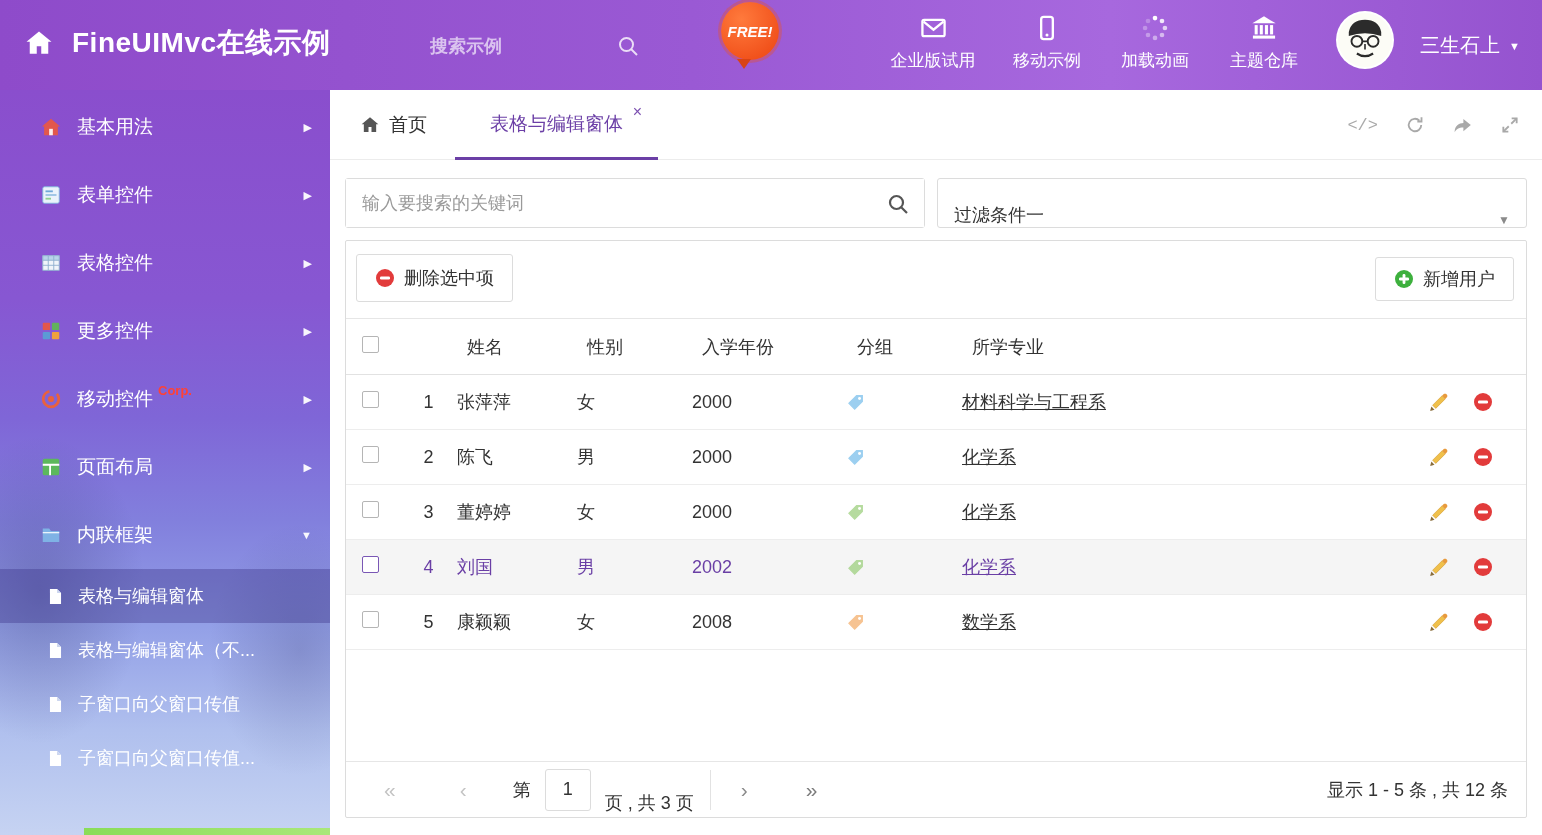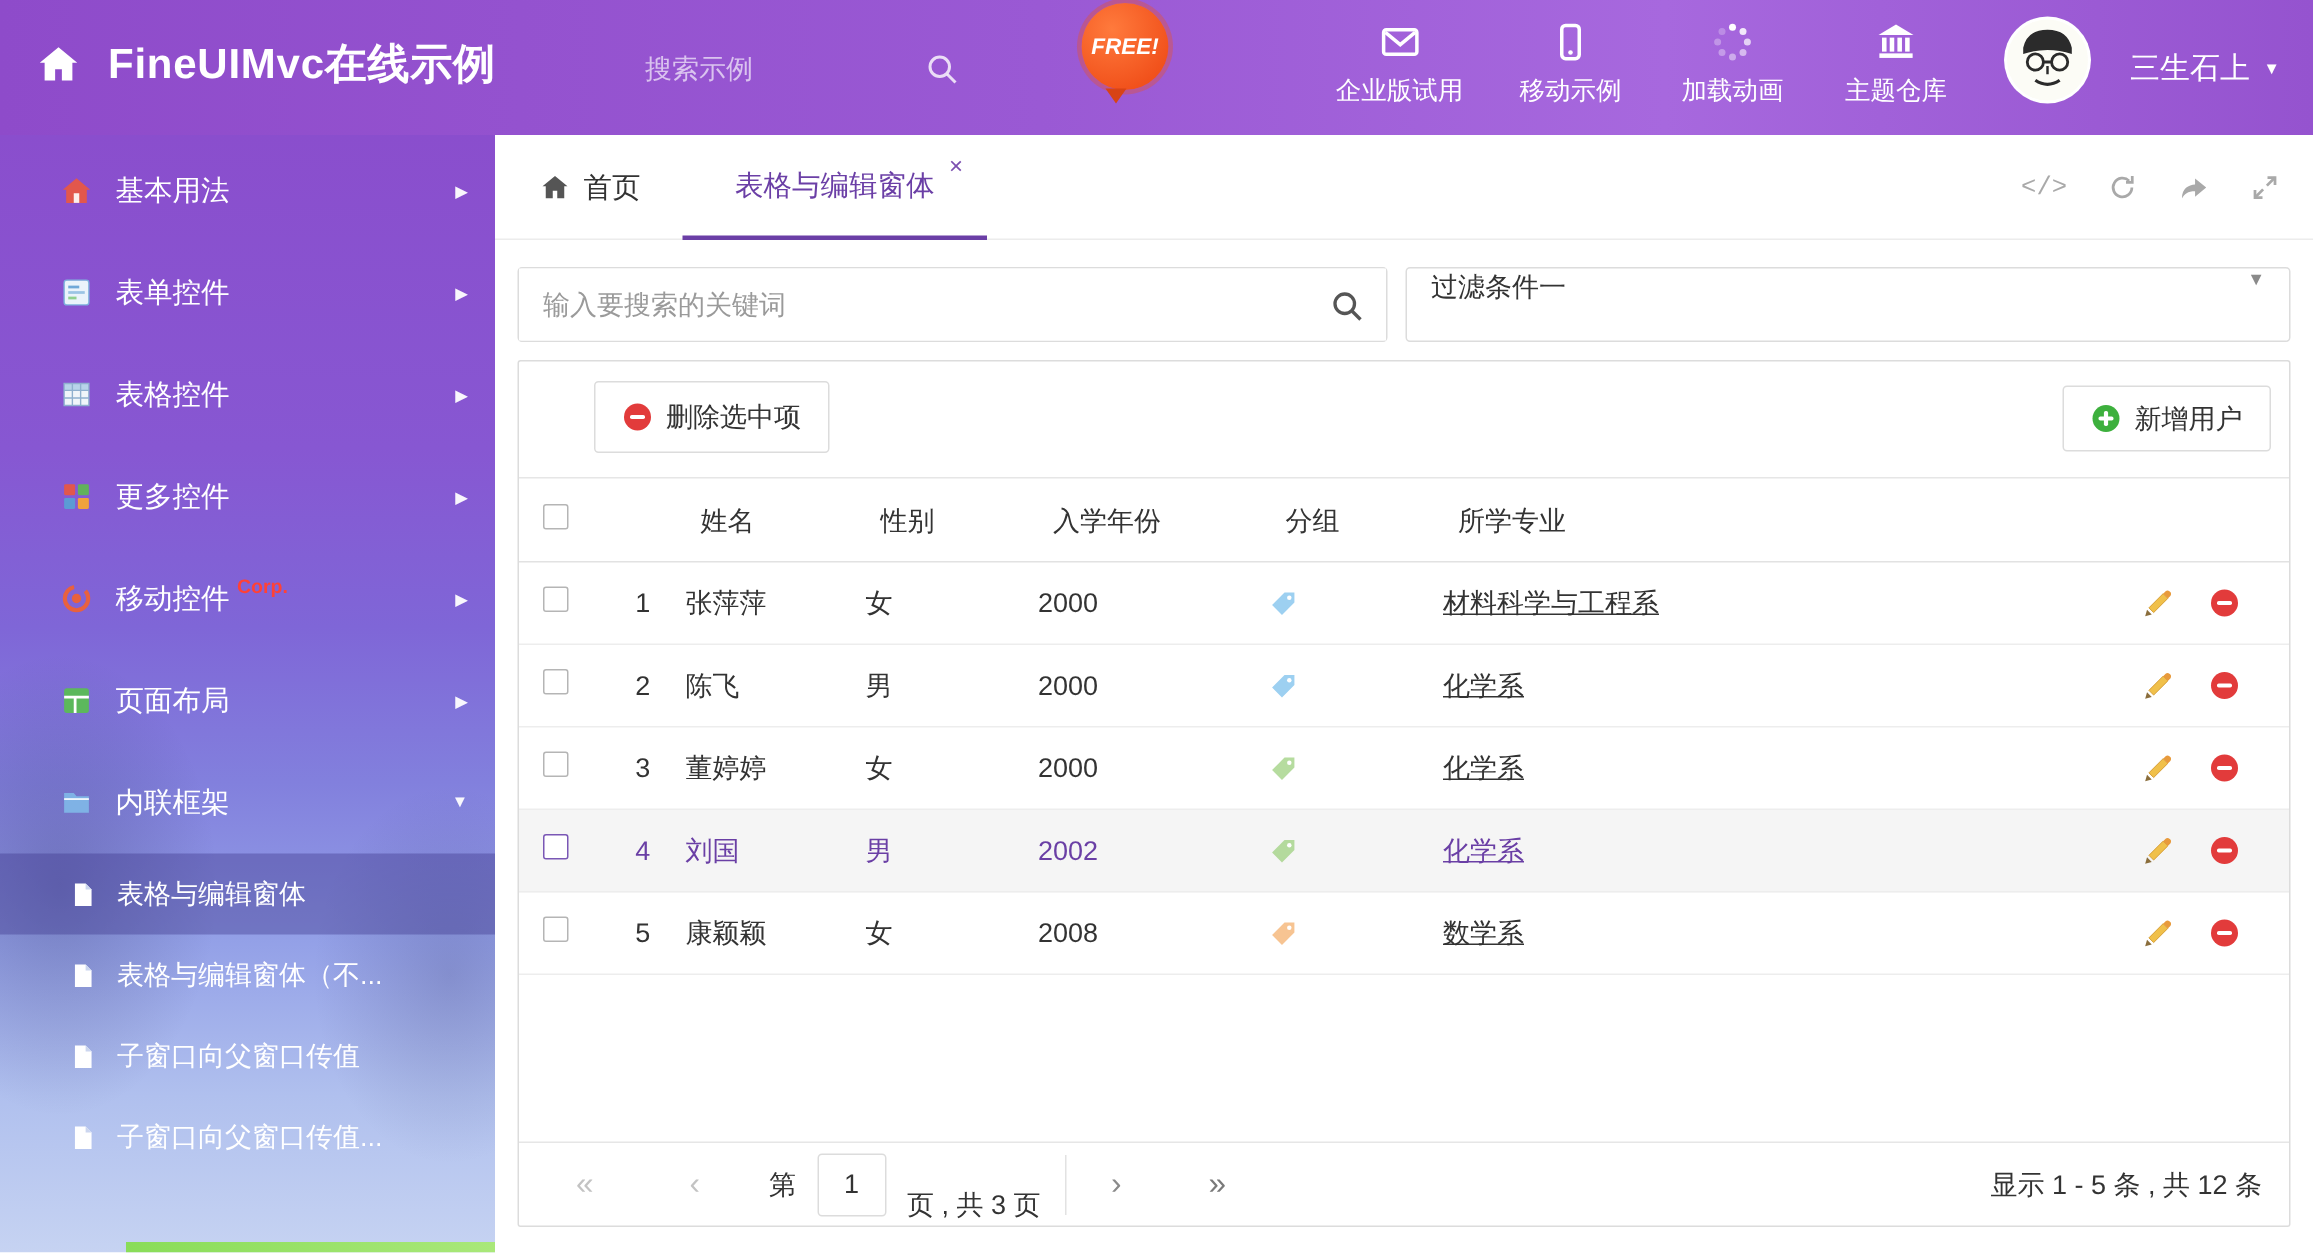--- a/index.html
+++ b/index.html
@@ -8,21 +8,21 @@
   svg { display:block; }
 
   
   .header { position:absolute; top:0; left:0; width:1542px; height:90px; z-index:20;
             background:linear-gradient(90deg,#8e4bca 0%,#9a59d4 45%,#a express 0%); 
             background:linear-gradient(90deg,#8e4bca 0%,#9a59d4 45%,#a768de 72%,#9553cf 100%); color:#fff; }
   .h-home { position:absolute; left:24px; top:28px; cursor:pointer; }
   .h-title { position:absolute; left:72px; top:24px; font-size:28px; font-weight:bold; letter-spacing:.5px; }
   .h-search { position:absolute; left:430px; top:26px; width:210px; height:40px; }
   .h-search input { width:170px; height:40px; background:transparent; border:none; outline:none;
-                    color:#fff; font-size:18px; font-family:inherit; }
+                    color:#fff; font-size:18px; font-family:inherit;font-weight:bold; }
   .h-search input::placeholder { color:rgba(255,255,255,.65); }
   .h-search .h-search-icon { position:absolute; right:0; top:8px; cursor:pointer; }
   .free-badge { position:absolute; left:686px; top:2px; width:58px; height:58px; border-radius:50%;
                 background:radial-gradient(circle at 35% 30%, #ff7a3c, #f1511b 75%);
                 color:#fff; font-weight:bold; font-style:italic; font-size:15px;
                 display:flex; align-items:center; justify-content:center;
                 box-shadow:0 0 0 3px rgba(241,81,27,.35);margin-left:35px; }
   .free-badge::after { content:""; position:absolute; left:16px; bottom:-9px;
                 border-left:7px solid transparent; border-right:7px solid transparent; border-top:10px solid #d84315; }
   .h-nav-item { position:absolute; top:14px; transform:translateX(-50%); display:flex; flex-direction:column;
@@ -65,27 +65,27 @@
   .tab-tools > span { cursor:pointer; }
   .code-glyph { font-size:17px; font-family:"Liberation Mono","DejaVu Sans Mono",monospace; color:#a9a9a9; }
 
   .filterrow { position:absolute; top:88px; left:15px; right:15px; height:50px; }
   .search-box { position:absolute; left:0; top:0; width:580px; height:50px; border:1px solid #dcdcdc; border-radius:3px; background:#bef264; }
   .search-box input { width:100%; height:100%; border:none; outline:none; padding:0 56px 0 16px;
                       font-size:18px; color:#333; font-family:inherit; }
   .search-box input::placeholder { color:#9a9a9a; }
   .search-btn { position:absolute; right:14px; top:13px; cursor:pointer; }
   .dropdown { position:absolute; left:592px; right:0; top:0; height:50px; border:1px solid #dcdcdc; border-radius:3px;
-              background:#fff; display:flex; align-items:flex-start; padding:0 16px; font-size:18px; color:#333; cursor:pointer; }
+              background:#fff; display:flex; align-items:flex-end; padding:0 16px; font-size:18px; color:#333; cursor:pointer; }
   .dropdown .caret { margin-left:auto; color:#8a8a8a; font-size:12px; }
 
   .panel { position:absolute; top:150px; left:15px; right:15px; bottom:17px; border:1px solid #dcdcdc; border-radius:2px; background:#fff; }
   .toolbar { position:relative; height:78px; border-bottom:1px solid #e6e6e6; }
   .btn { display:inline-flex; align-items:center; gap:9px; height:48px; padding:12px 18px; border:1px solid #dcdcdc;
-         border-radius:3px; background:#fff; font-size:18px; color:#333; cursor:pointer; font-family:inherit;margin-left:40px; }
+         border-radius:3px; background:#fff; font-size:18px; color:#333; cursor:pointer; font-family:inherit; }
   .btn-del { position:absolute; left:10px; top:13px; }
   .btn-add { position:absolute; right:12px; top:16px; height:44px; }
 
   .thead,.trow { display:grid; grid-template-columns:60px 45px 120px 115px 155px 115px 1fr 112px; align-items:center; }
   .thead { height:56px; border-bottom:1px solid #e2e2e2; font-size:18px; color:#333; }
   .thead .cell { padding-left:16px; }
   .trow { height:55px; border-bottom:1px solid #ededed; font-size:18px; color:#333; }
   .trow .cell { padding-left:6px; }
   .cell-check { padding-left:16px !important; }
   .cell-num { text-align:center; padding-left:0 !important; }

